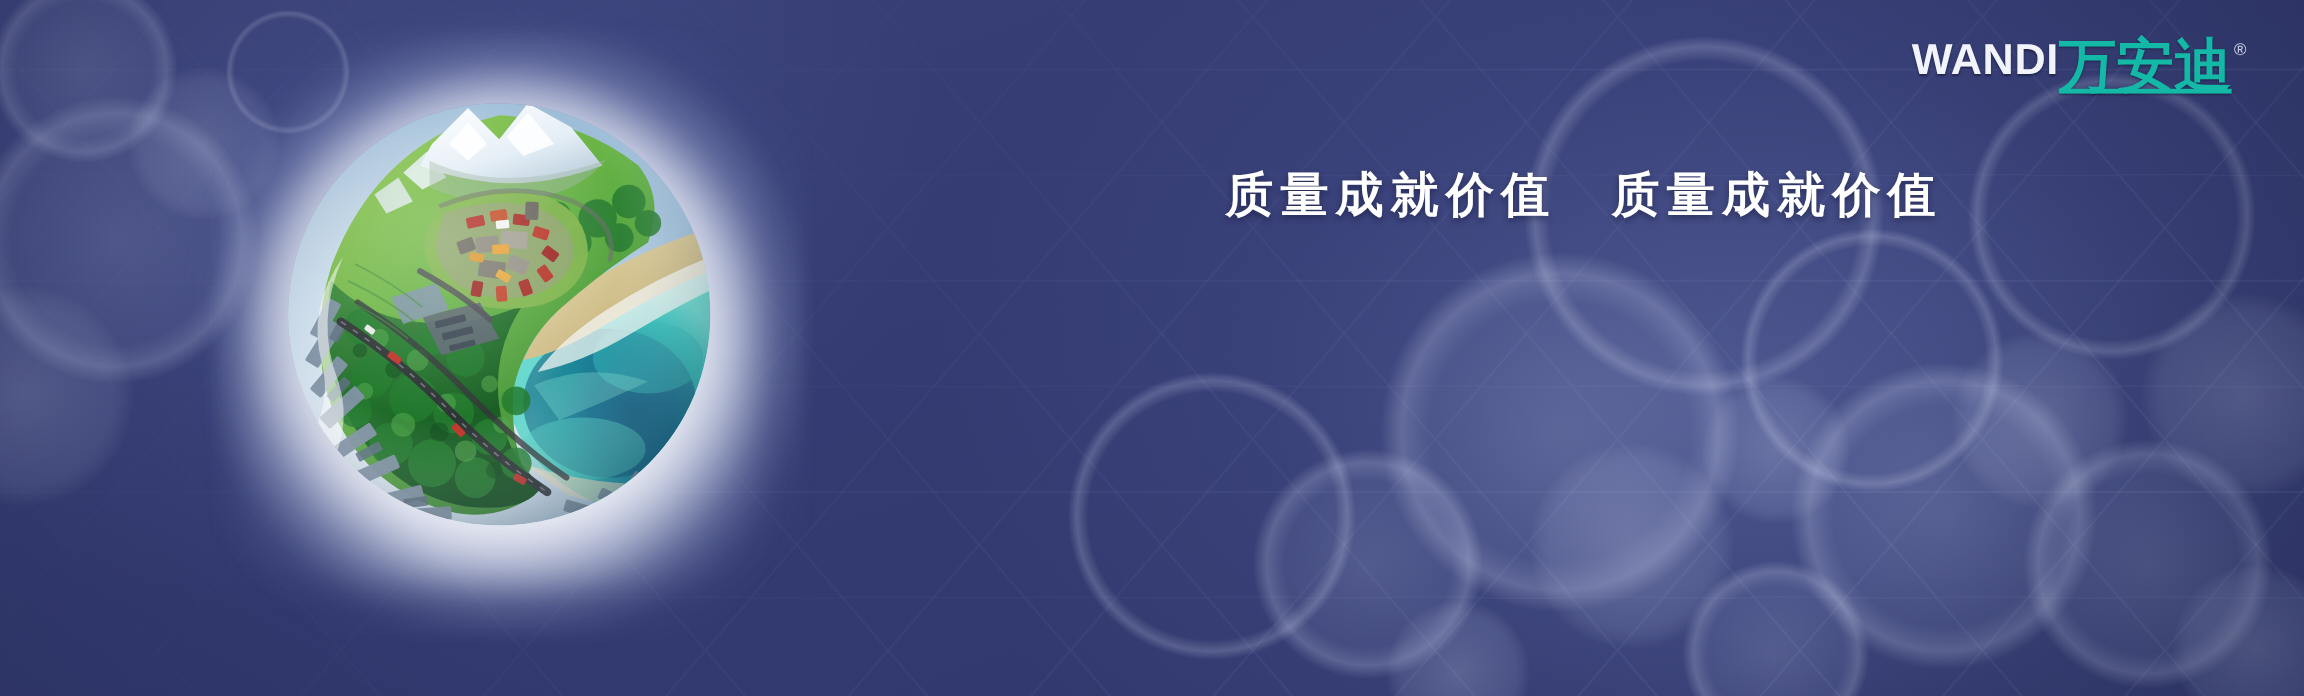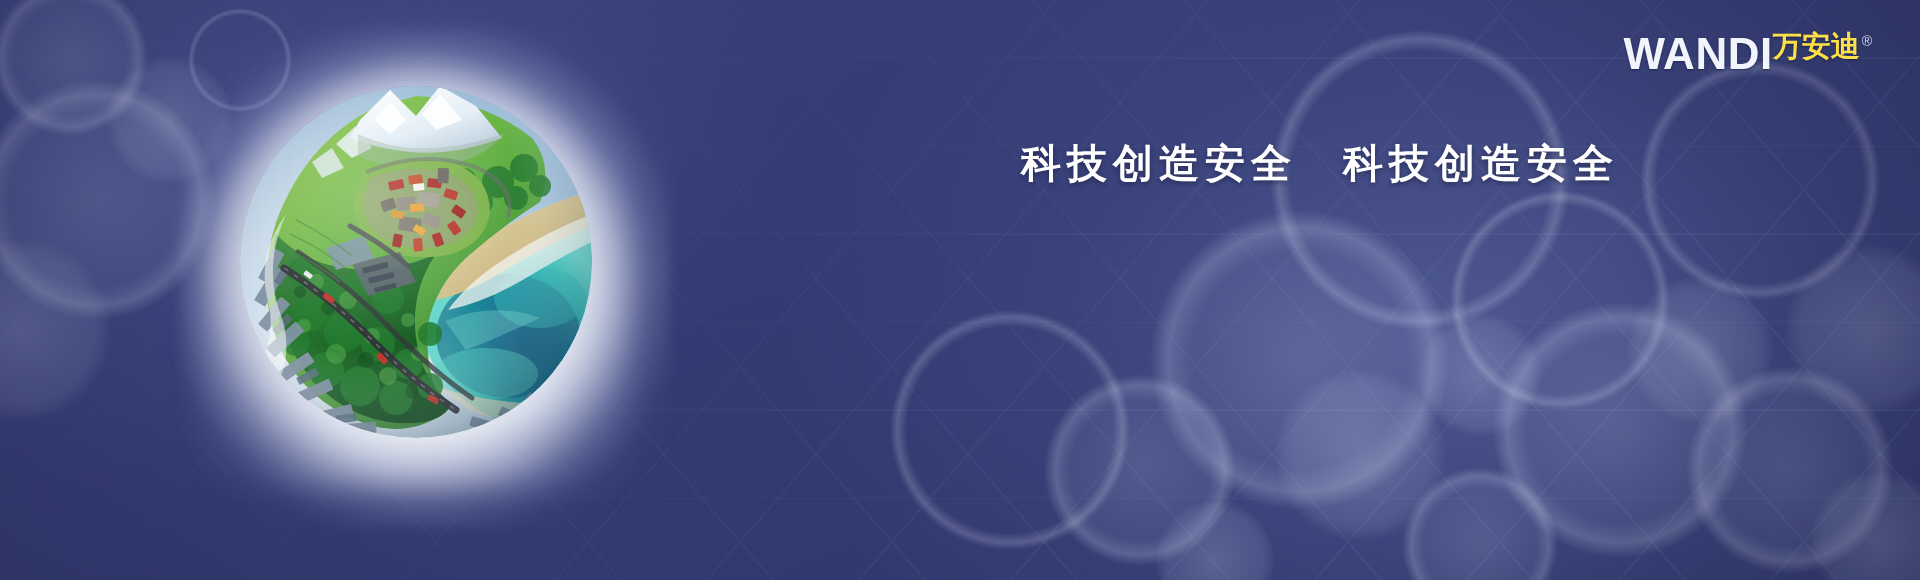--- a/index.html
+++ b/index.html
@@ -91,35 +91,36 @@
   .logo {
     position: absolute;
     right: 48px;
     top: 32px;
     display: flex;
     align-items: flex-start;
     color: #ffffff;
     user-select: none;
   }
   .logo-latin {
-    font-size: 44px;
+    font-size: 36px;
     font-weight: 700;
     letter-spacing: 0.5px;
     line-height: 1;
     color: #f2f4fb;
     text-shadow: 0 1px 2px rgba(12,16,45,0.55);
     text-align: right;
   }
   .logo-cn {
-    font-size: 29px;
+    font-size: 48px;
     font-weight: 700;
     line-height: 1;
-    color: #fde047;
+    color: #14b8a6;
     letter-spacing: 0px;
     text-shadow: 0 1px 2px rgba(12,16,45,0.55);
+    text-decoration: underline;
   }
   .logo-reg {
     font-size: 14px;
     line-height: 1;
     margin-left: 2px;
     margin-top: 2px;
     color: #cfd6ee;
   }
 
   
@@ -432,18 +433,18 @@
 
   <div class="bg-vignette"></div>
 
   <div class="logo">
     <span class="logo-latin">WANDI</span>
     <span class="logo-cn">万安迪</span>
     <span class="logo-reg">®</span>
   </div>
 
   <div class="copy">
-    <div class="headline">科技创造安全　科技创造安全</div>
+    <div class="headline">质量成就价值　质量成就价值</div>
     <div class="subtitle">
     </div>
   </div>
 
 </div>
 
 </body></html>

